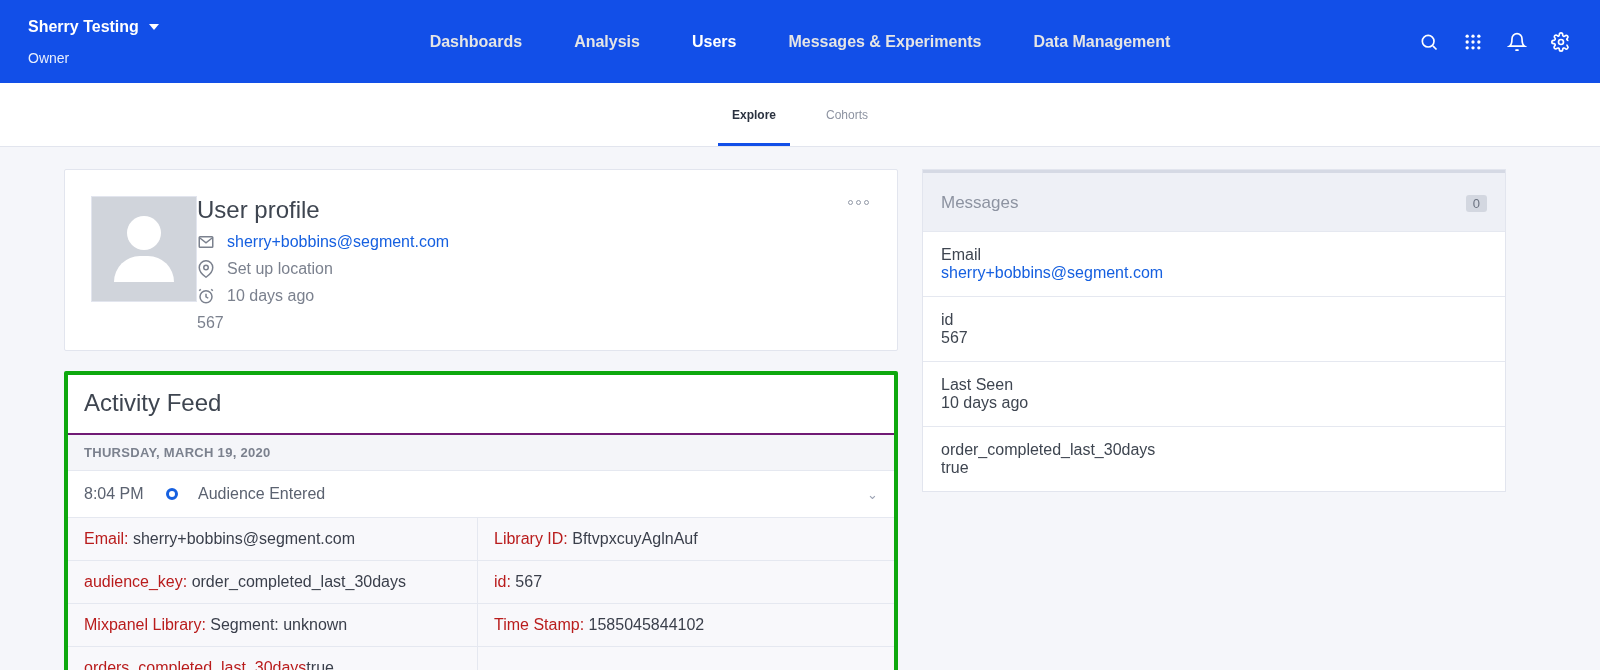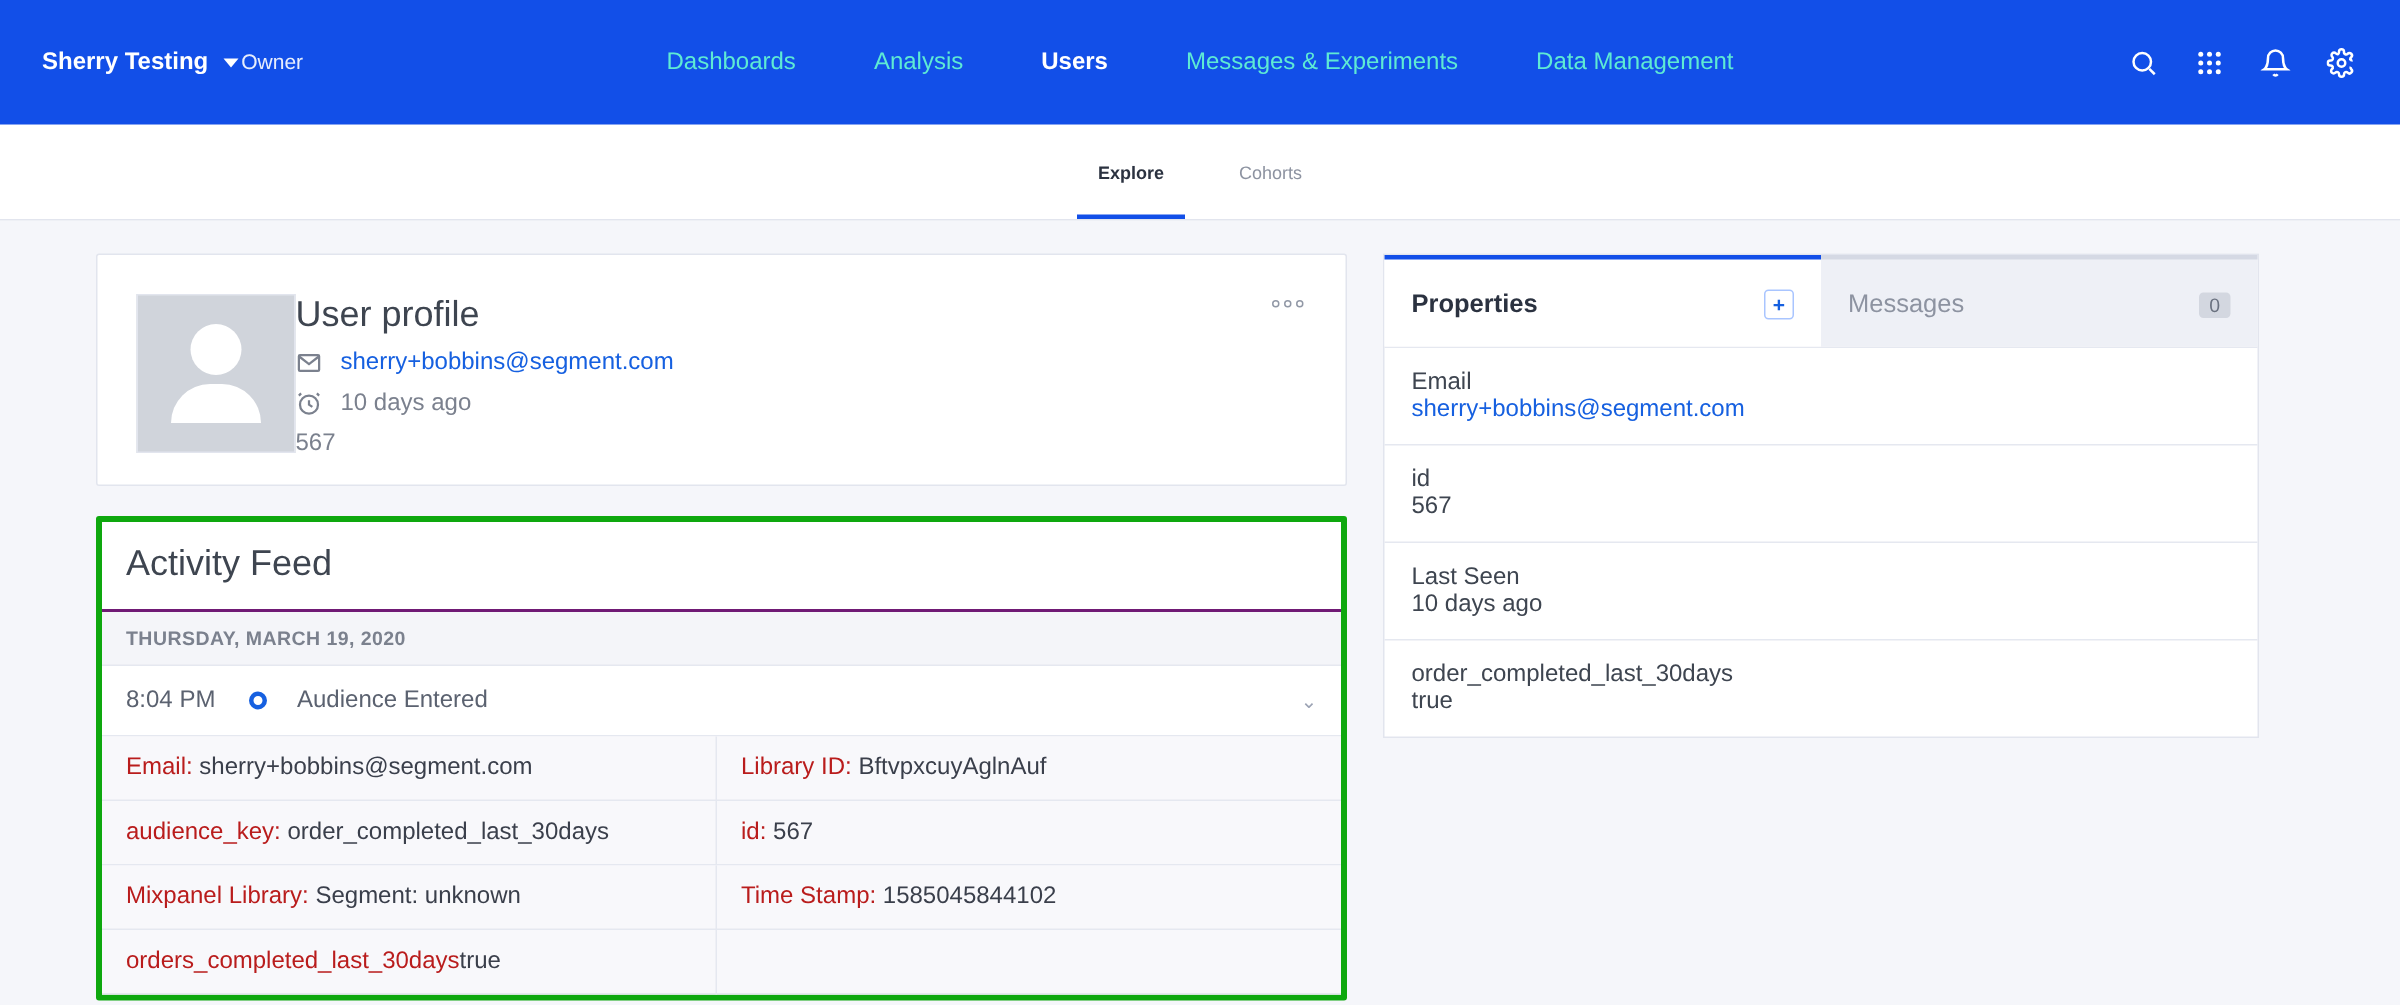--- a/index.html
+++ b/index.html
@@ -1,23 +1,23 @@
 <!DOCTYPE html>
 <html><head>
 <meta charset="utf-8">
 <style>
 * { box-sizing: border-box; margin: 0; padding: 0; }
 body { font-family: -apple-system, BlinkMacSystemFont, 'Segoe UI', Helvetica, Arial, sans-serif; background: #f5f6fa; color: #3e4550; width:1600px; height:670px; overflow:hidden;}
 .topbar { background:#124fe8; color:#fff; height:83px; display:flex; align-items:center; padding:0 28px; position:relative;}
-.brand { display:flex; flex-direction:row; gap:2px;}
+.brand { display:flex; flex-direction:column; gap:14px;}
 .brand-row { display:flex; align-items:center; gap:10px; font-size:16px; font-weight:600;}
 .brand-sub { font-size:14px; opacity:.9;}
 .caret-down { width:0;height:0;border-left:5px solid transparent;border-right:5px solid transparent;border-top:6px solid #fff;}
 .main-nav { position:absolute; left:50%; transform:translateX(-50%); display:flex; gap:52px; font-size:16px;}
-.main-nav a { color:#5eead4; text-decoration:none; cursor:pointer;}
+.main-nav a { color:#e5e5e5; text-decoration:none; cursor:pointer;font-weight:bold;}
 .main-nav a.active { color:#fff; font-weight:600;}
 .topbar-icons { margin-left:auto; display:flex; gap:22px; align-items:center;}
 .icon-btn { width:22px; height:22px; color:#fff; cursor:pointer; display:flex; align-items:center; justify-content:center;}
 .subnav { background:#fff; height:64px; border-bottom:1px solid #e2e5ee; display:flex; align-items:stretch; justify-content:center; gap:50px;}
 .subnav a { display:flex; align-items:center; font-size:12px; color:#8d93a1; text-decoration:none; cursor:pointer; position:relative;text-align:center;}
 .subnav a.active { color:#2b3240; font-weight:600;}
 .subnav a.active::after { content:""; position:absolute; bottom:0; left:-14px; right:-14px; height:3px; background:#124fe8;}
 .page { display:flex; gap:24px; padding:22px 64px 0;}
 .left-col { flex:0 0 834px;}
 .right-col { flex:0 0 584px;}
@@ -127,20 +127,27 @@
         <div class="profile-title">User profile</div>
         <div class="info-row">
           <svg width="18" height="18" viewBox="0 0 24 24" fill="none" stroke="currentColor" stroke-width="2">
               <rect x="3" y="5" width="18" height="14" rx="1"></rect>
               <polyline points="3,6 12,13 21,6"></polyline>
             </svg>
           <span class="link">sherry+bobbins@segment.com</span>
         </div>
         <div class="info-row">
           <svg width="18" height="18" viewBox="0 0 24 24" fill="none" stroke="currentColor" stroke-width="2">
+              <path d="M21 10c0 7-9 13-9 13s-9-6-9-13a9 9 0 1118 0z"></path>
+              <circle cx="12" cy="10" r="3"></circle>
+            </svg>
+          <span>Set up location</span>
+        </div>
+        <div class="info-row">
+          <svg width="18" height="18" viewBox="0 0 24 24" fill="none" stroke="currentColor" stroke-width="2">
               <circle cx="12" cy="13" r="8"></circle>
               <polyline points="12,9 12,13 15,15"></polyline>
               <path d="M5 3L3 5M19 3l2 2"></path>
             </svg>
           <span>10 days ago</span>
         </div>
         <div class="info-row">
             <span>567</span>
           </div>
       </div>
@@ -169,24 +176,20 @@
         <div class="detail-cell"><span class="k">Time Stamp:</span> <span class="v">1585045844102</span></div>
         <div class="detail-cell"><span class="k">orders_completed_last_30days</span><span class="v">true</span></div>
         <div class="detail-cell"></div>
       </div>
     </div>
   </div>
 
   <div class="right-col">
     <div class="right-card">
       <div class="tabs">
-        <div class="tab active">
-          <span>Properties</span>
-          <span class="plus-box">+</span>
-        </div>
         <div class="tab inactive">
           <span>Messages</span>
           <span class="count-box">0</span>
         </div>
       </div>
       <div class="prop-row">
         <span class="prop-key">Email</span>
         <span class="prop-val link">sherry+bobbins@segment.com</span>
       </div>
       <div class="prop-row">

